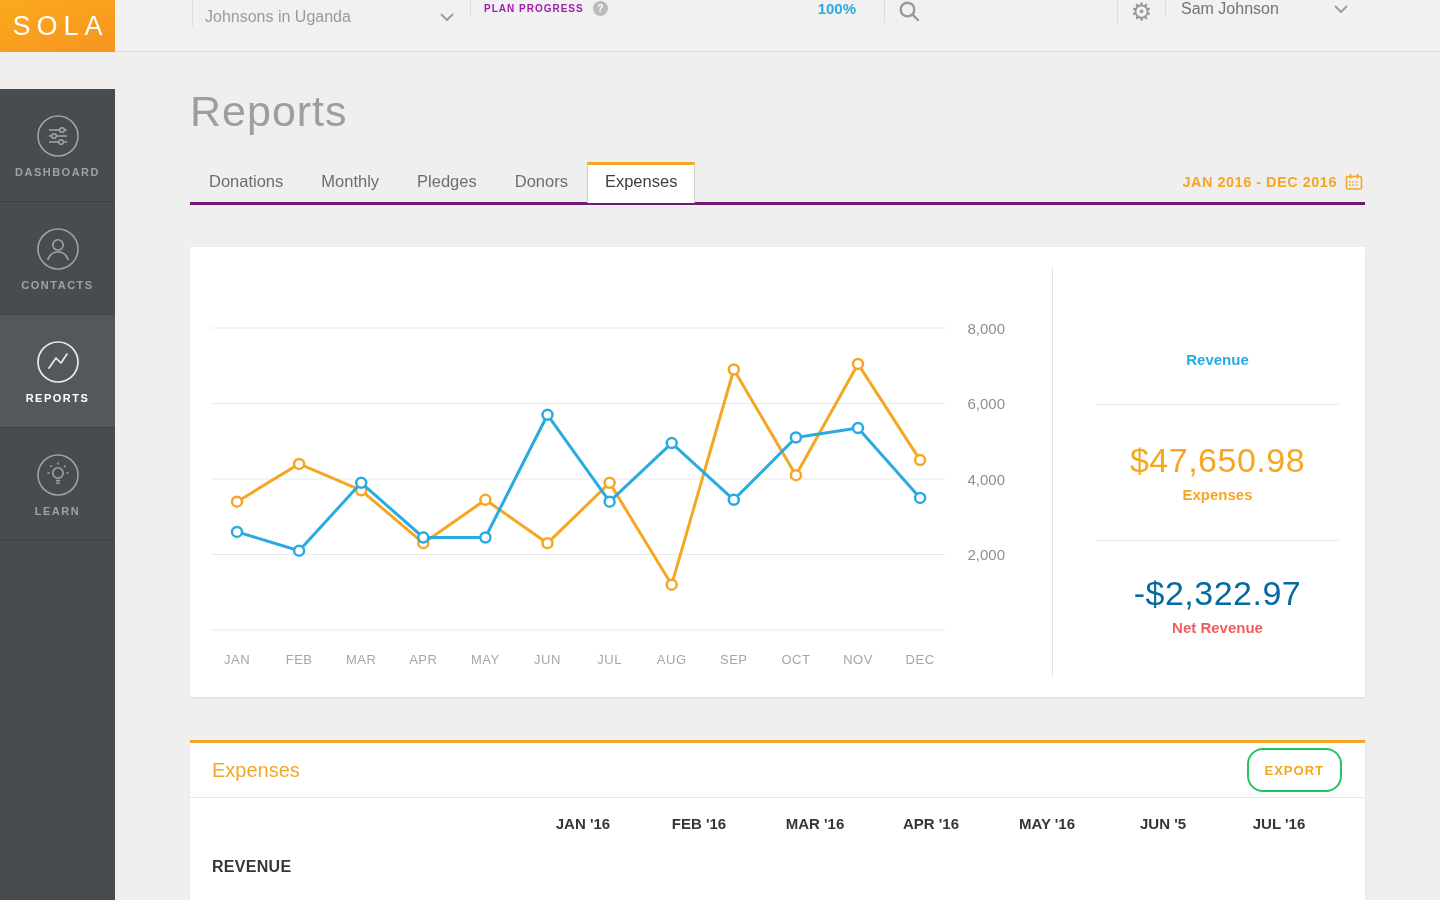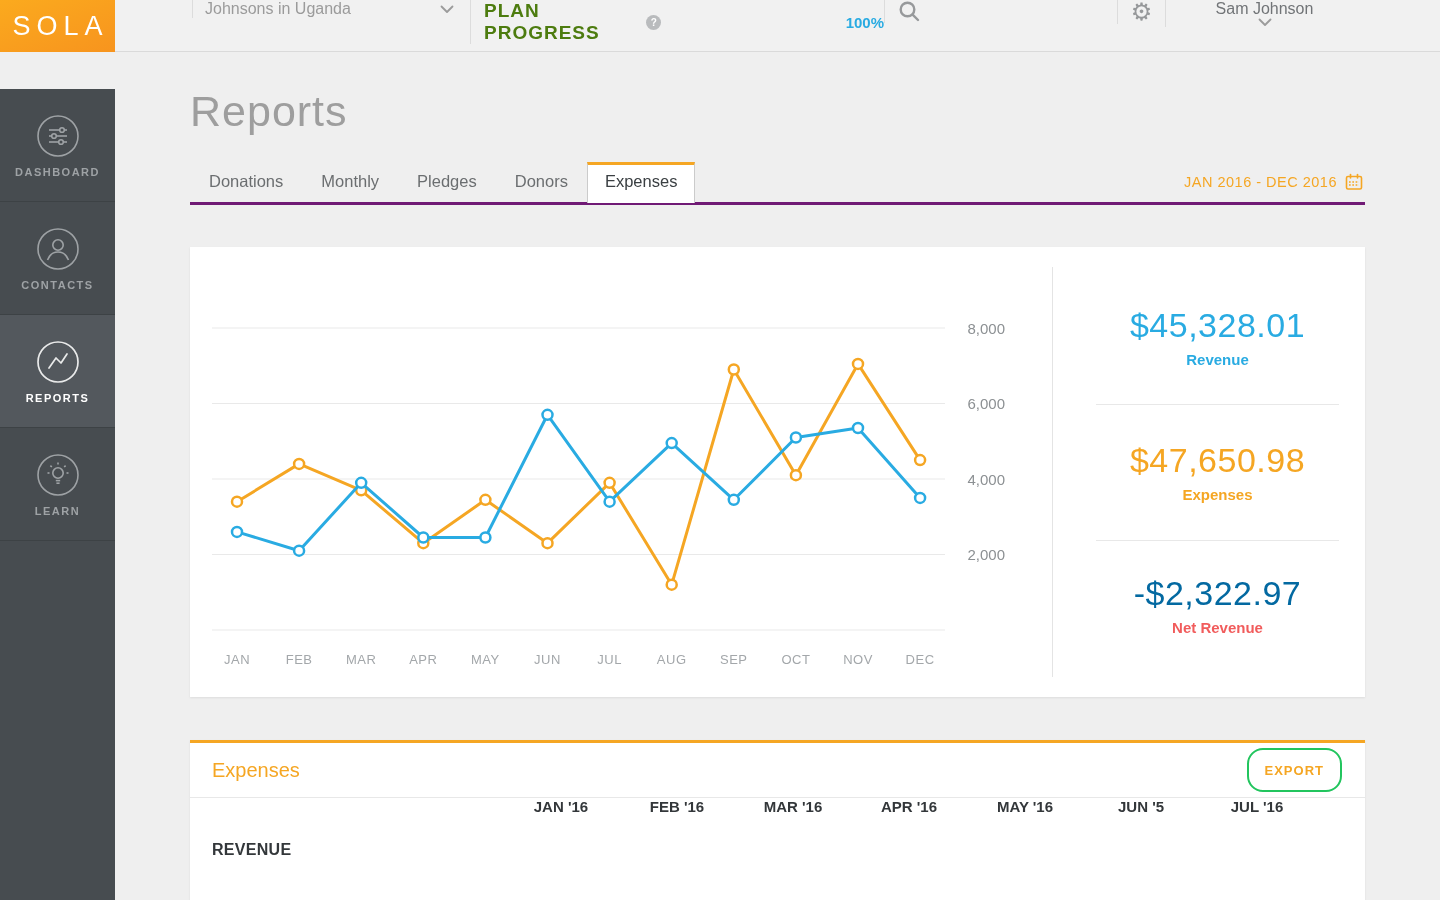--- a/index.html
+++ b/index.html
@@ -9,32 +9,32 @@
 
   
   .topbar { position:absolute; left:0; top:0; width:1440px; height:52px; background:#F1F1F1;
             border-bottom:1px solid #DADADA; display:flex; align-items:flex-start; z-index:5; }
   .logo { width:115px; height:52px; background:linear-gradient(160deg,#FBAA1E,#F7941E);
           display:flex; align-items:center; justify-content:center; }
   .logo-text { color:#fff; font-size:27px; font-weight:300; letter-spacing:6px; padding-left:6px; }
   .seg { display:flex; align-items:center; }
   .seg.sep { border-left:1px solid #DCDCDC; }
   .seg-blank1 { width:77px; }
-  .seg-account { width:278px; padding:0 16px 0 12px; justify-content:space-between; color:#9B9B9B; font-size:16px; }
+  .seg-account { width:278px; padding:8px 16px 0 12px; justify-content:space-between; color:#9B9B9B; font-size:16px; }
   .seg-plan { width:414px; padding-left:13px; gap:9px; }
-  .plan-label { color:#4d7c0f; font-size:19px; font-weight:bold; letter-spacing:1px; }
+  .plan-label { color:#a21caf; font-size:10px; font-weight:bold; letter-spacing:1px; }
   .q-badge { width:15px; height:15px; border-radius:50%; background:#B9BBBD; color:#fff; font-size:10px;
              font-weight:bold; text-align:center; line-height:15px; flex:0 0 auto; }
   .progress-track { width:188px; height:9px; border-radius:5px; overflow:hidden; background:transparent; }
   .progress-fill { height:9px; border-radius:5px; background:#29ABE2; }
   .plan-pct { color:#29ABE2; font-size:15px; font-weight:bold; margin-left:4px; }
   .seg-search { width:233px; padding-left:13px; }
   .seg-gear { width:48px; justify-content:center; }
   .gear-glyph { font-family:"DejaVu Sans", sans-serif; font-size:24px; color:#96989A; line-height:1; }
-  .seg-user { width:205px; padding:0 22px 0 15px; justify-content:space-between; color:#717477; font-size:16px;flex-direction:column; }
+  .seg-user { width:205px; padding:0 22px 0 15px; justify-content:space-between; color:#717477; font-size:16px; }
   .seg-blank2 { flex:1; }
 
   
   .sidebar { position:absolute; left:0; top:52px; width:115px; bottom:0; background:#474C50; z-index:4;margin-top:37px; }
   .side-item { height:113px; display:flex; flex-direction:column; align-items:center; justify-content:center;
                gap:7px; border-bottom:1px solid #3D4245; cursor:pointer; color:#9EA2A5; }
   .side-item.active { background:#53585D; color:#E9EAEA; }
   .side-icon svg { display:block; }
   .side-label { font-size:11px; font-weight:bold; letter-spacing:1.5px; }
   .side-item.active .side-label { color:#FFFFFF; }
@@ -43,21 +43,21 @@
   .main { position:absolute; left:115px; top:52px; right:0; bottom:0; background:#EFEFEF; overflow:hidden; }
   .content { position:relative; margin-left:75px; width:1175px; }
   .page-title { margin-top:36px; font-size:43px; font-weight:300; color:#9E9E9E; letter-spacing:1px; line-height:1.1; }
 
   .tabs-row { position:relative; margin-top:29px; height:41px; border-bottom:3px solid #701a75;
               display:flex; align-items:flex-end; }
   .tab { padding:9px 19px 11px; font-size:16.5px; color:#6B6E70; cursor:pointer; white-space:nowrap; }
   .tab.active { background:#FFFFFF; border:1px solid #CBCBCB; border-bottom:none; border-top:3px solid #F5A623;
                 margin-bottom:-1px; padding:7px 17px 12px; color:#3A3F42; }
   .date-range { position:absolute; right:2px; top:9px; display:flex; align-items:center; gap:8px;
-                color:#F5A623; font-size:14.5px; font-weight:normal; letter-spacing:0.5px; cursor:pointer; }
+                color:#F5A623; font-size:14.5px; font-weight:bold; letter-spacing:0.5px; cursor:pointer; }
 
   
   .chart-card { position:relative; margin-top:42px; width:1175px; height:450px; background:#FFFFFF;
                 box-shadow:0 1px 2px rgba(0,0,0,0.08); }
   .chart-svg { position:absolute; left:0; top:0; }
   .xtick { fill:#A3A7AA; font-size:13px; letter-spacing:0.5px; font-family:"Liberation Sans",sans-serif; }
   .ytick { fill:#8C9093; font-size:15px; font-family:"Liberation Sans",sans-serif; }
   .v-divider { position:absolute; left:862px; top:20px; height:410px; width:1px; background:#E4E4E4; }
   .summary { position:absolute; left:880px; top:0; width:295px; height:450px; }
   .sum-value { position:absolute; width:100%; text-align:center; font-size:34px; font-weight:300; letter-spacing:0.5px; }
@@ -66,21 +66,21 @@
 
   
   .table-card { position:relative; margin-top:43px; width:1175px; height:220px; background:#FFFFFF;
                 border-top:3px solid #F5A623; box-shadow:0 1px 2px rgba(0,0,0,0.08); }
   .table-card-header { height:55px; display:flex; align-items:center; justify-content:space-between;
                        border-bottom:1px solid #E8E8E8; }
   .table-title { margin-left:22px; font-size:20px; color:#F5A623; }
   .export-btn { margin-right:23px; height:44px; padding:0 16px; border:2px solid #22c55e; border-radius:16px;
                 background:#FFFFFF; color:#F5A623; font-size:13px; font-weight:bold; letter-spacing:1px;
                 cursor:pointer; font-family:"Liberation Sans",sans-serif; }
-  .table-header-row { display:flex; }
+  .table-header-row { display:flex; margin-top:17px; padding-left:22px; }
   .th-spacer { width:313px; flex:0 0 auto; }
   .th { flex:0 0 116px; text-align:center; font-size:15px; font-weight:bold; color:#33373A; }
   .row-group-label { margin-top:26px; padding-left:22px; font-size:16px; font-weight:bold; color:#33373A;
                      letter-spacing:0.3px; }
 
   .chev { flex:0 0 auto; }
 </style>
 </head>
 <body>
 
@@ -244,21 +244,20 @@
             <circle cx="419.6" cy="254.7" r="5" fill="#FFFFFF" stroke="#29ABE2" stroke-width="2.5"></circle>
             <circle cx="481.7" cy="196.1" r="5" fill="#FFFFFF" stroke="#29ABE2" stroke-width="2.5"></circle>
             <circle cx="543.8" cy="252.8" r="5" fill="#FFFFFF" stroke="#29ABE2" stroke-width="2.5"></circle>
             <circle cx="605.9" cy="190.5" r="5" fill="#FFFFFF" stroke="#29ABE2" stroke-width="2.5"></circle>
             <circle cx="668.0" cy="181.0" r="5" fill="#FFFFFF" stroke="#29ABE2" stroke-width="2.5"></circle>
             <circle cx="730.1" cy="250.9" r="5" fill="#FFFFFF" stroke="#29ABE2" stroke-width="2.5"></circle>
           </svg>
         <div class="v-divider"></div>
 
         <div class="summary">
-          <div class="sum-value" style="top: 59px; color: rgb(41, 171, 226);">$45,328.01</div>
           <div class="sum-label" style="top: 104px; color: rgb(41, 171, 226);">Revenue</div>
           <div class="sum-divider" style="top:157px"></div>
           <div class="sum-value" style="top: 194px; color: rgb(245, 166, 35);">$47,650.98</div>
           <div class="sum-label" style="top: 239px; color: rgb(245, 166, 35);">Expenses</div>
           <div class="sum-divider" style="top:293px"></div>
           <div class="sum-value" style="top: 327px; color: #0369a1;">-$2,322.97</div>
           <div class="sum-label" style="top: 372px; color: rgb(241, 92, 92);">Net Revenue</div>
         </div>
       </div>
 

